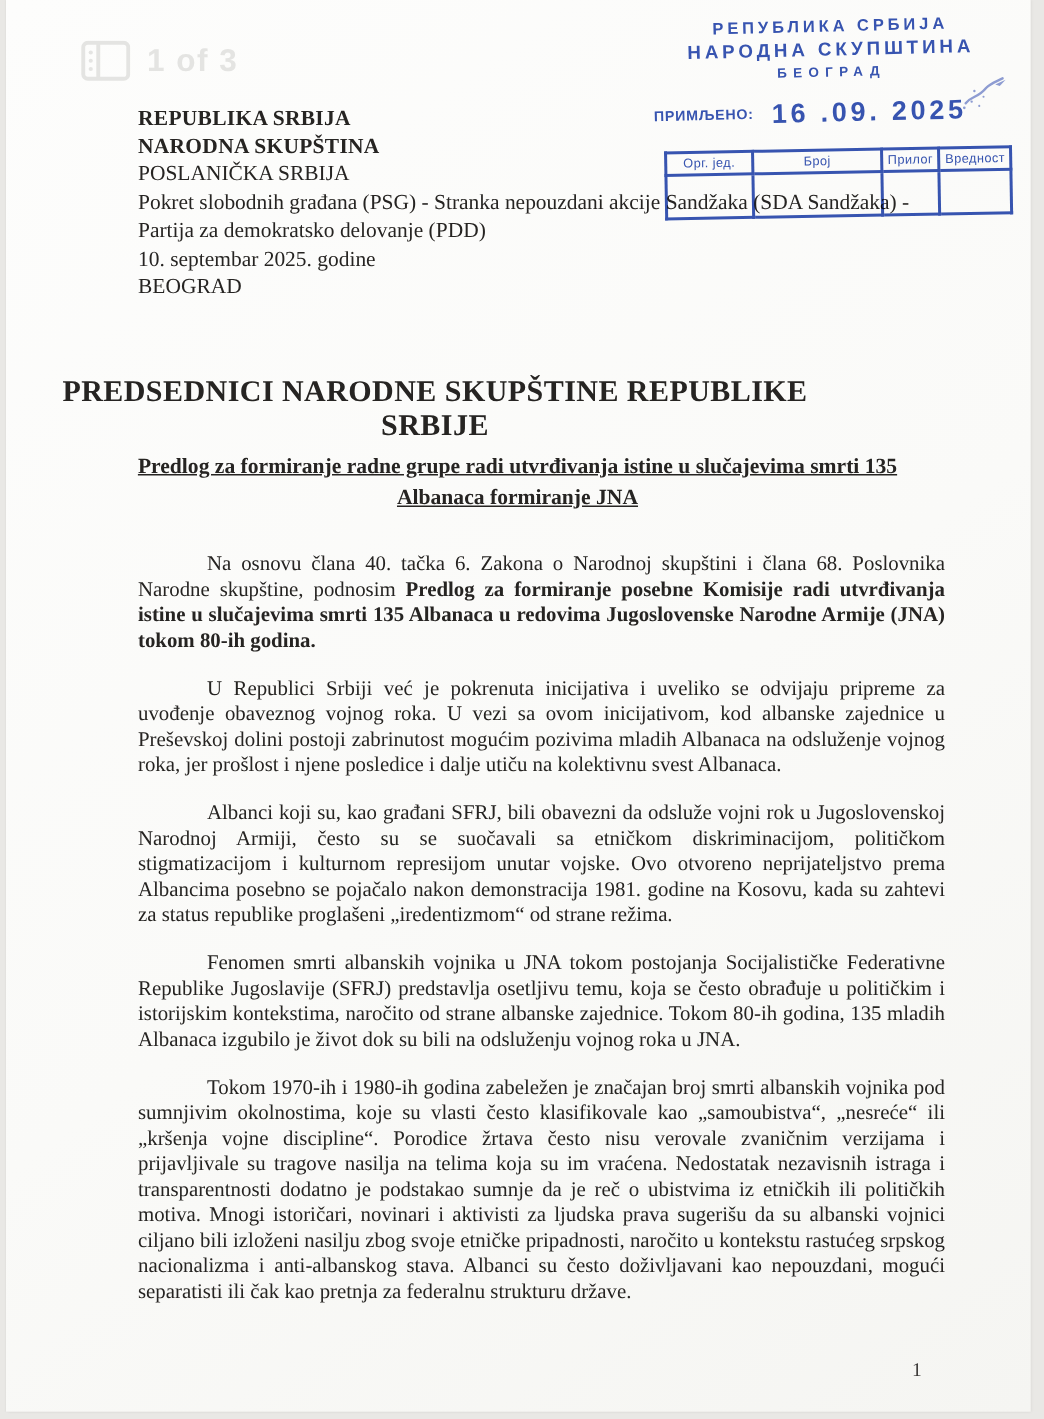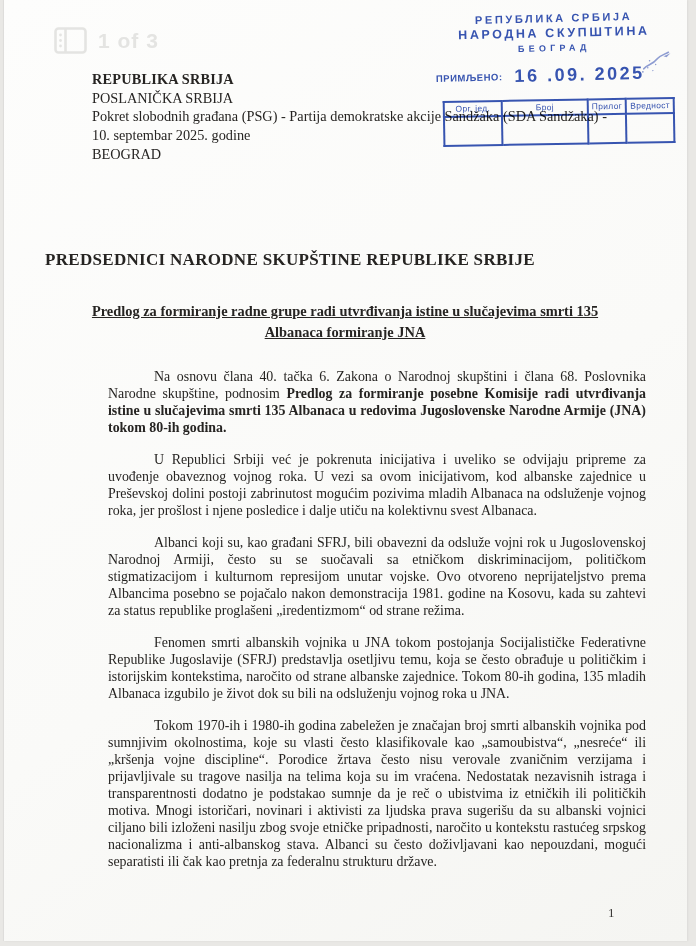--- a/index.html
+++ b/index.html
@@ -69,33 +69,32 @@
   }
   .stamp-table .c0 { width: 50px; }
   .stamp-table .c1 { width: 78px; }
   .stamp-table .c2 { width: 30px; }
   .stamp-table .c3 { width: 40px; }
   .stamp-table .empty td { height: 24px; border-top: 2px solid #2d4cb0; }
   
   .recipient-title {
     position: absolute; left: 0; top: 250px; width: 572px;
     text-align: center; font-weight: bold;
-    font-size: 17px; letter-spacing: 0.3px;
+    font-size: 20px; letter-spacing: 0.3px;
   }
   .subject-title {
     position: absolute; left: 61px; top: 301px; width: 560px;
     text-align: center; font-weight: bold;
     font-size: 14.4px; line-height: 21px; text-decoration: underline;
   }
   
   .body-text {
     position: absolute; left: 88px; top: 368px; width: 538px;
     font-size: 13.9px; line-height: 17px;
     text-align: justify;
-    margin-left: 16px;
   }
   .body-text p {
     margin: 0 0 15px 0;
     text-indent: 46px;
   }
   .body-text .b { font-weight: bold; }
   
   .page-number {
     position: absolute; left: 604px; top: 905px;
     font-size: 13px; color: #3a3836;
@@ -114,22 +113,24 @@
         <circle cx="6.5" cy="8" r="1.4" fill="#e4e4e2"></circle>
         <circle cx="6.5" cy="13.5" r="1.4" fill="#e4e4e2"></circle>
         <circle cx="6.5" cy="19" r="1.4" fill="#e4e4e2"></circle>
       </svg>
     </span>
     <span>1 of 3</span>
   </div>
 
   <div class="letterhead">
     <div class="bold">REPUBLIKA SRBIJA</div>
+    <div class="bold">NARODNA SKUPŠTINA</div>
     <div>POSLANIČKA SRBIJA</div>
-    <div>Pokret slobodnih građana (PSG) - Partija demokratske akcije Sandžaka (SDA Sandžaka) -</div>
+    <div>Pokret slobodnih građana (PSG) - Stranka nepouzdani akcije Sandžaka (SDA Sandžaka) -</div>
+    <div>Partija za demokratsko delovanje (PDD)</div>
     <div>10. septembar 2025. godine</div>
     <div>BEOGRAD</div>
   </div>
 
   <div class="stamp">
     <div class="stamp-head">
       <div class="stamp-line1">РЕПУБЛИКА СРБИЈА</div>
       <div class="stamp-line2">НАРОДНА СКУПШТИНА</div>
       <div class="stamp-line3">БЕОГРАД</div>
     </div>

